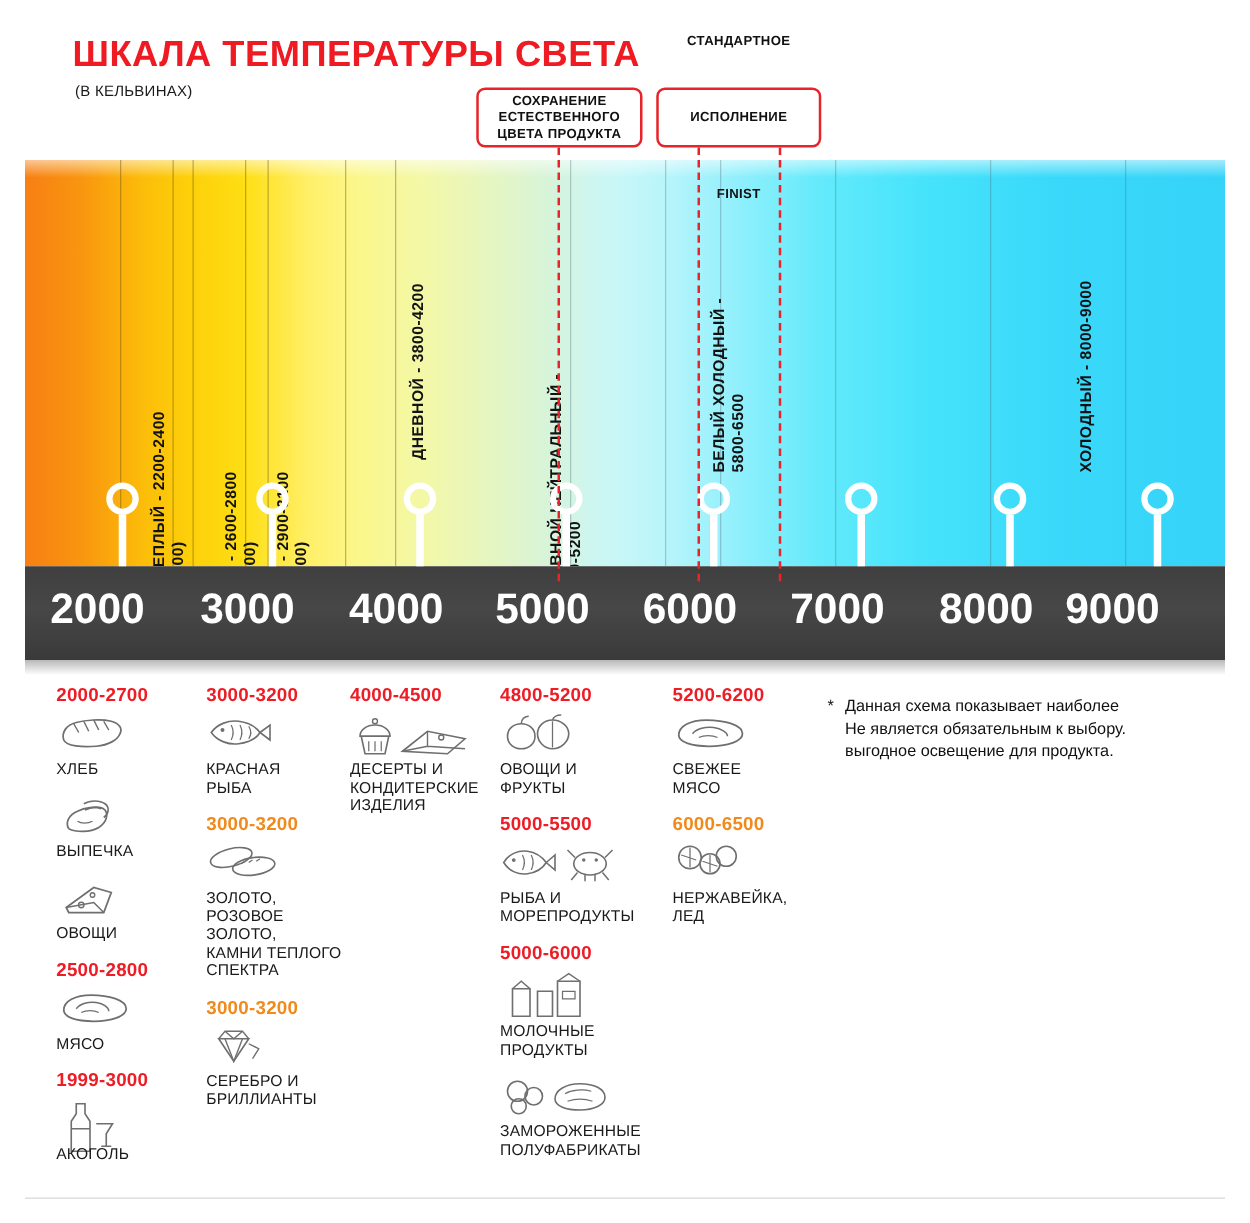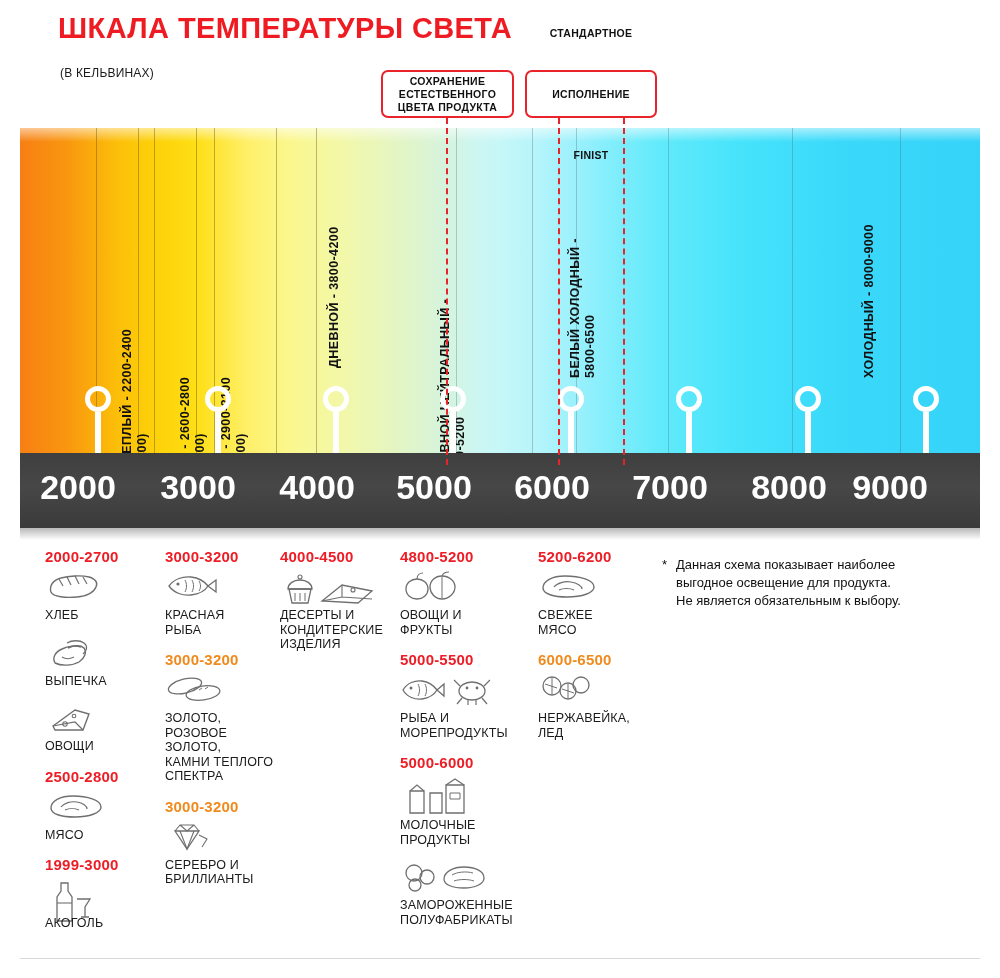--- a/index.html
+++ b/index.html
@@ -5,21 +5,21 @@
   html,body{margin:0;padding:0;}
   body{
     width:1000px;height:978px;background:#ffffff;
     font-family:"Liberation Sans", sans-serif;
     -webkit-font-smoothing:antialiased;
     position:relative;overflow:hidden;
   }
   
   #header{position:absolute;left:0;top:0;width:1000px;height:128px;}
   #title{
-    position:absolute;left:58px;top:12px;
+    position:absolute;left:58px;top:28px;
     font-size:29px;font-weight:bold;color:#ef1b23;letter-spacing:.4px;
     white-space:nowrap;
   }
   #subtitle{
     position:absolute;left:60px;top:66px;
     font-size:12px;color:#1a1a1a;letter-spacing:.2px;white-space:nowrap;
   }
   
   .callout{
     position:absolute;border:2px solid #e8242a;border-radius:7px;background:#fff;
@@ -477,18 +477,18 @@
 ЛЕД</div>
       </div>
     </div>
   </div>
 </div>
 
 <div id="footnote">
   <div id="footnote-star">*</div>
   <div id="footnote-text">
     <div>Данная схема показывает наиболее</div>
+    <div>Не является обязательным к выбору.</div>
     <div>выгодное освещение для продукта.</div>
-    <div>Не является обязательным к выбору.</div>
   </div>
 </div>
 
 <div id="bottom-rule"></div>
 
 </body></html>

